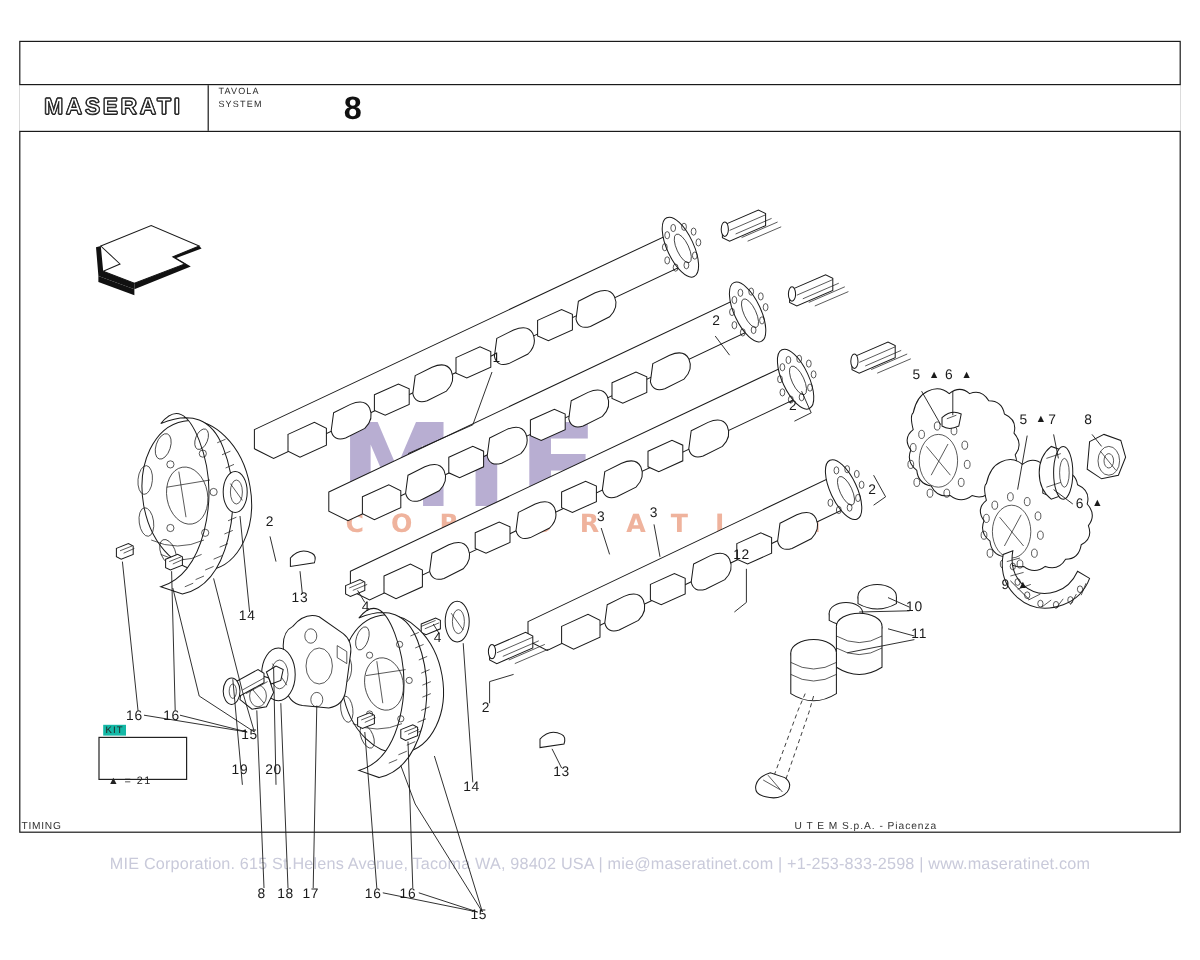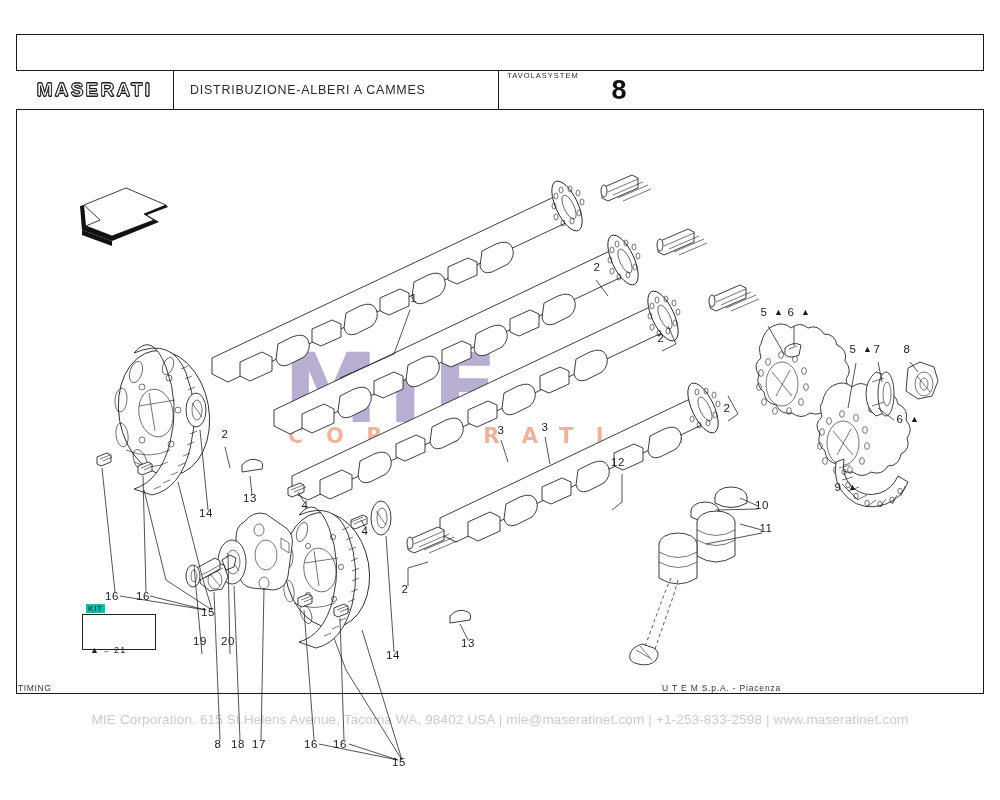--- a/index.html
+++ b/index.html
@@ -81,22 +81,22 @@
     padding-left: 18px;
     border-right: 1px solid #1a1a1a;
     box-sizing: border-box;
     font-size: 12.5px;
     letter-spacing: 0.75px;
     color: #2a2a2a;
   }
   .tb-tavola {
     flex: 0 0 80px;
     display: flex;
-    flex-direction: row;
-    justify-content: center;
+    flex-direction: column;
+    justify-content: flex-start;
     padding-left: 8px;
     box-sizing: border-box;
   }
   .tb-tavola span {
     font-size: 7.5px;
     letter-spacing: 1px;
     color: #2a2a2a;
     line-height: 1.45;
   }
   .tb-number {
@@ -214,21 +214,20 @@
 <body>
 
 <div class="page">
 
   <div class="sheet-border"></div>
 
   <div class="titleblock">
     <div class="tb-logo">
       <span class="maserati-word">MASERATI</span>
     </div>
-    <div class="tb-italian">DISTRIBUZIONE-ALBERI A CAMMES</div>
     <div class="tb-tavola">
       <span>TAVOLA</span>
       <span>SYSTEM</span>
     </div>
     <div class="tb-number">8</div>
   </div>
 
   <div class="watermark">
     <div class="wm-mie">MIE</div>
     <div class="wm-corp">CORPORATION</div>

